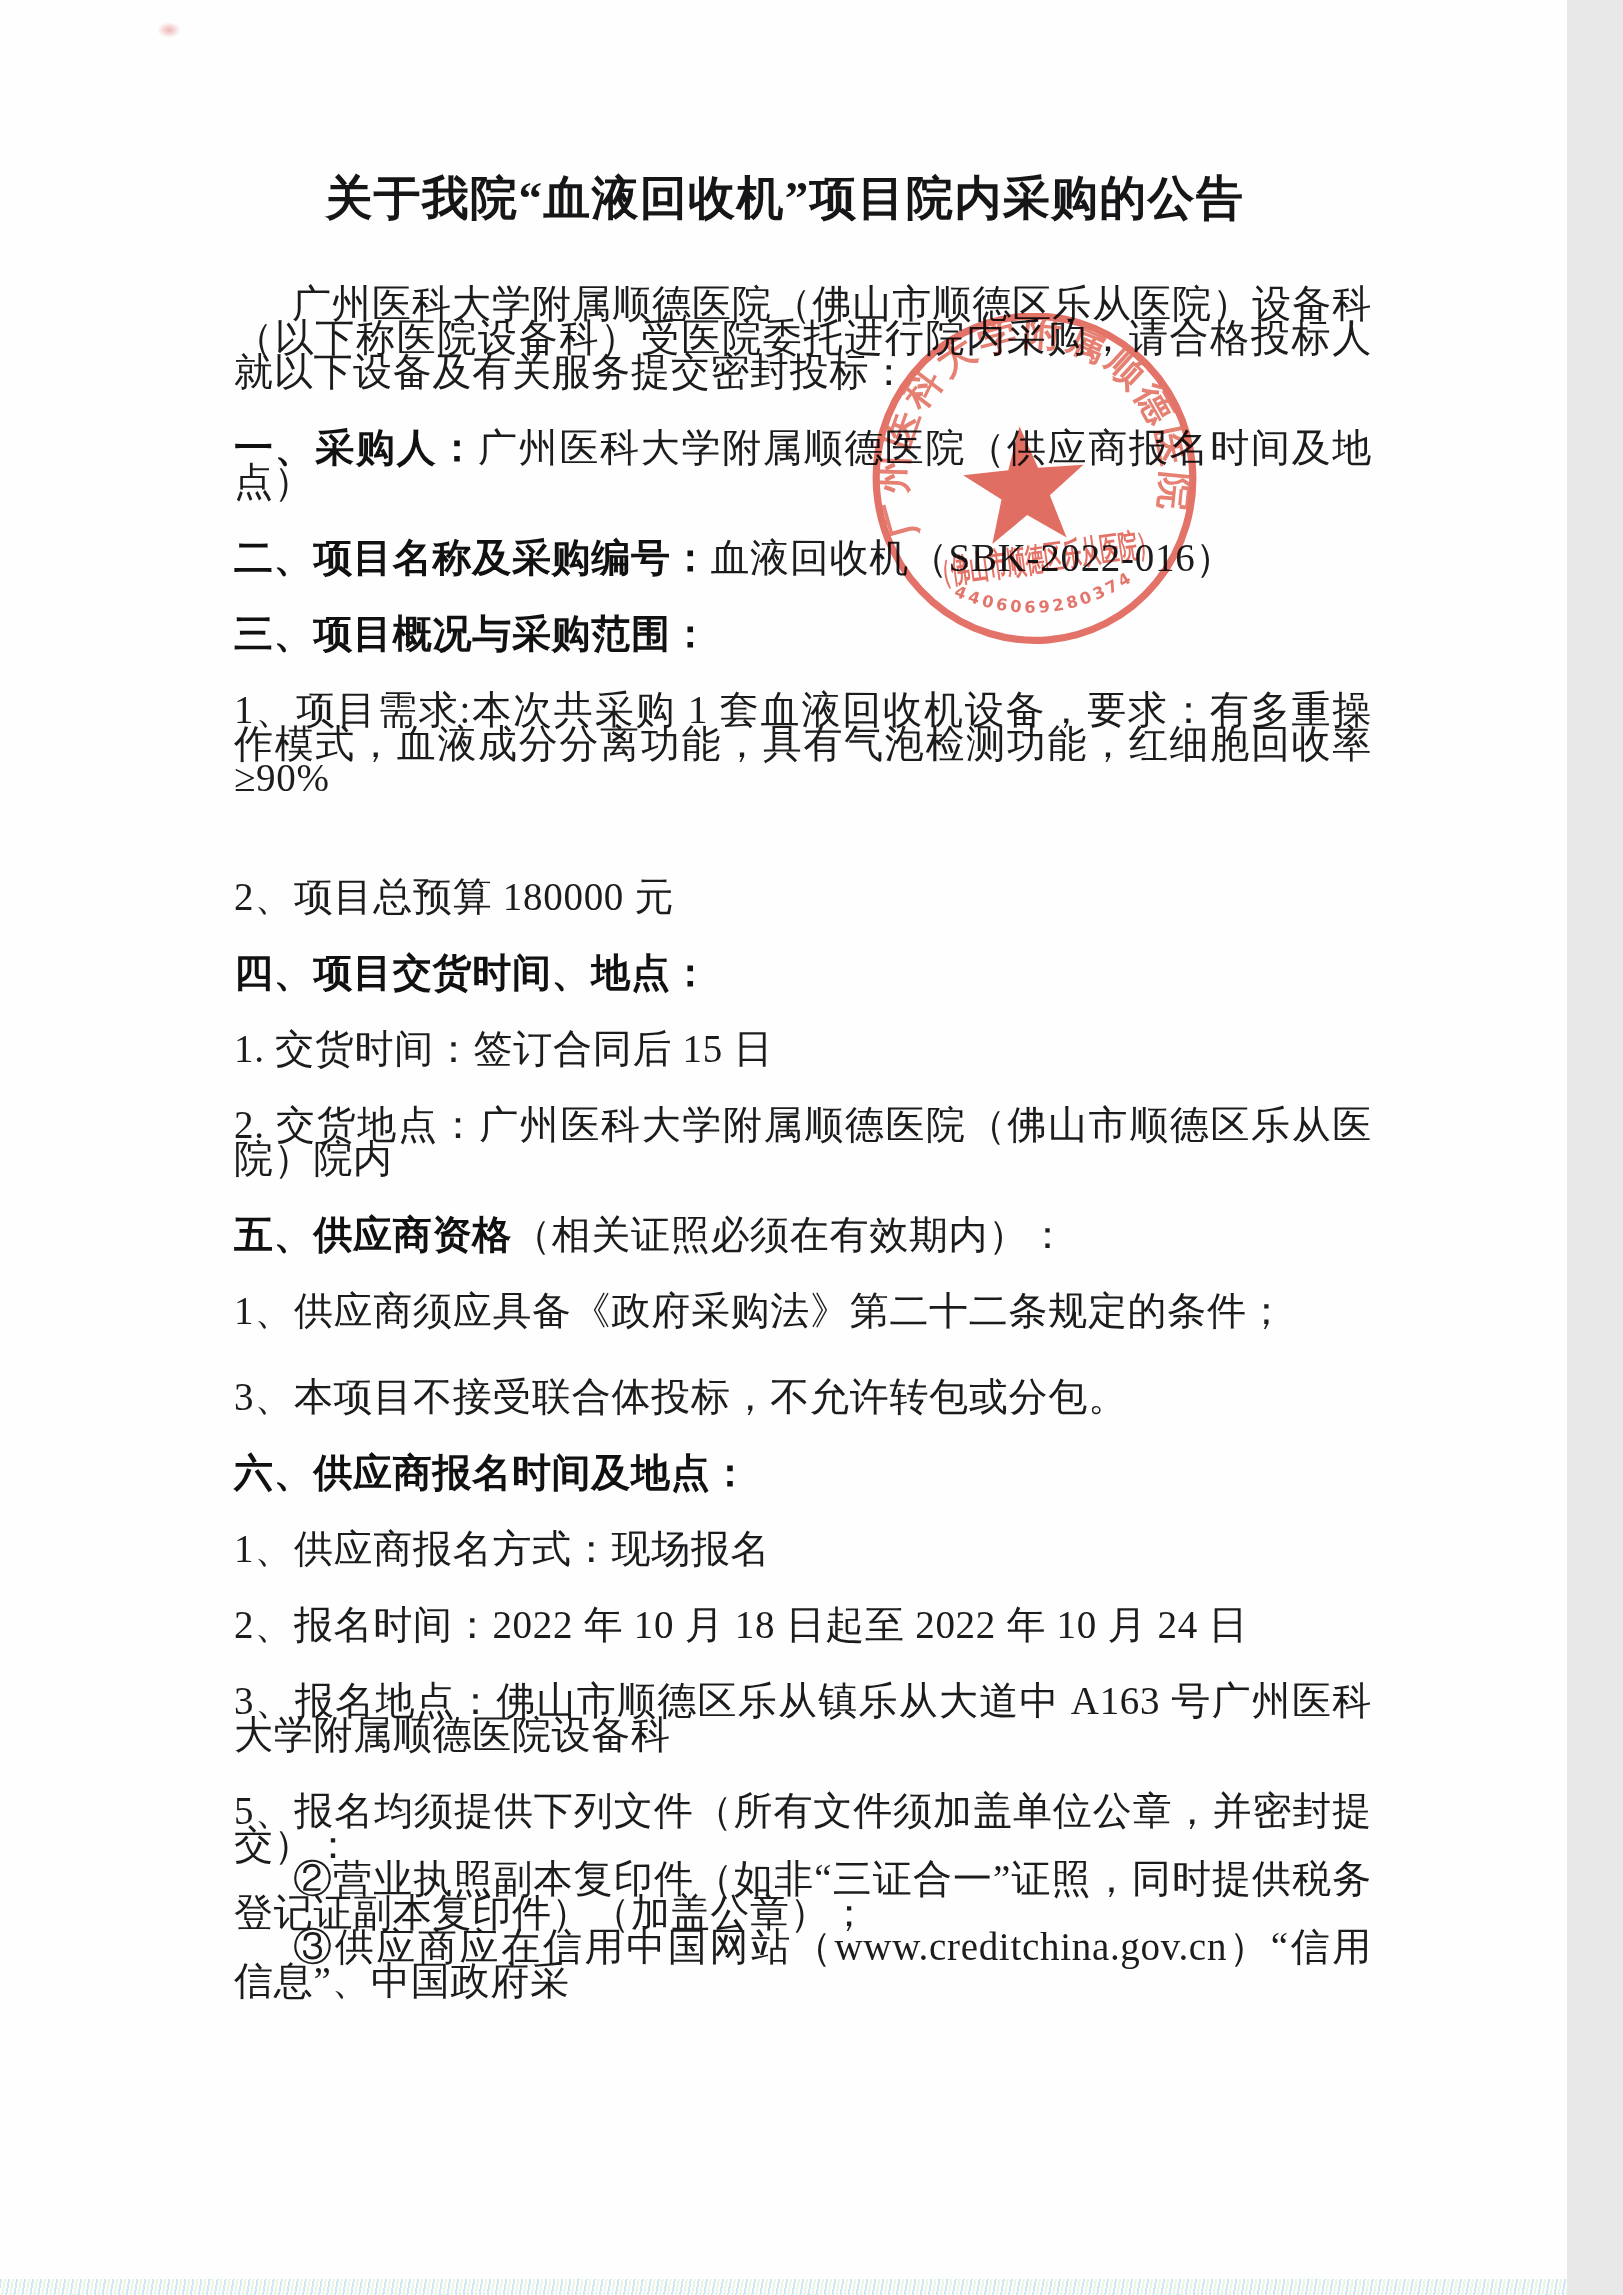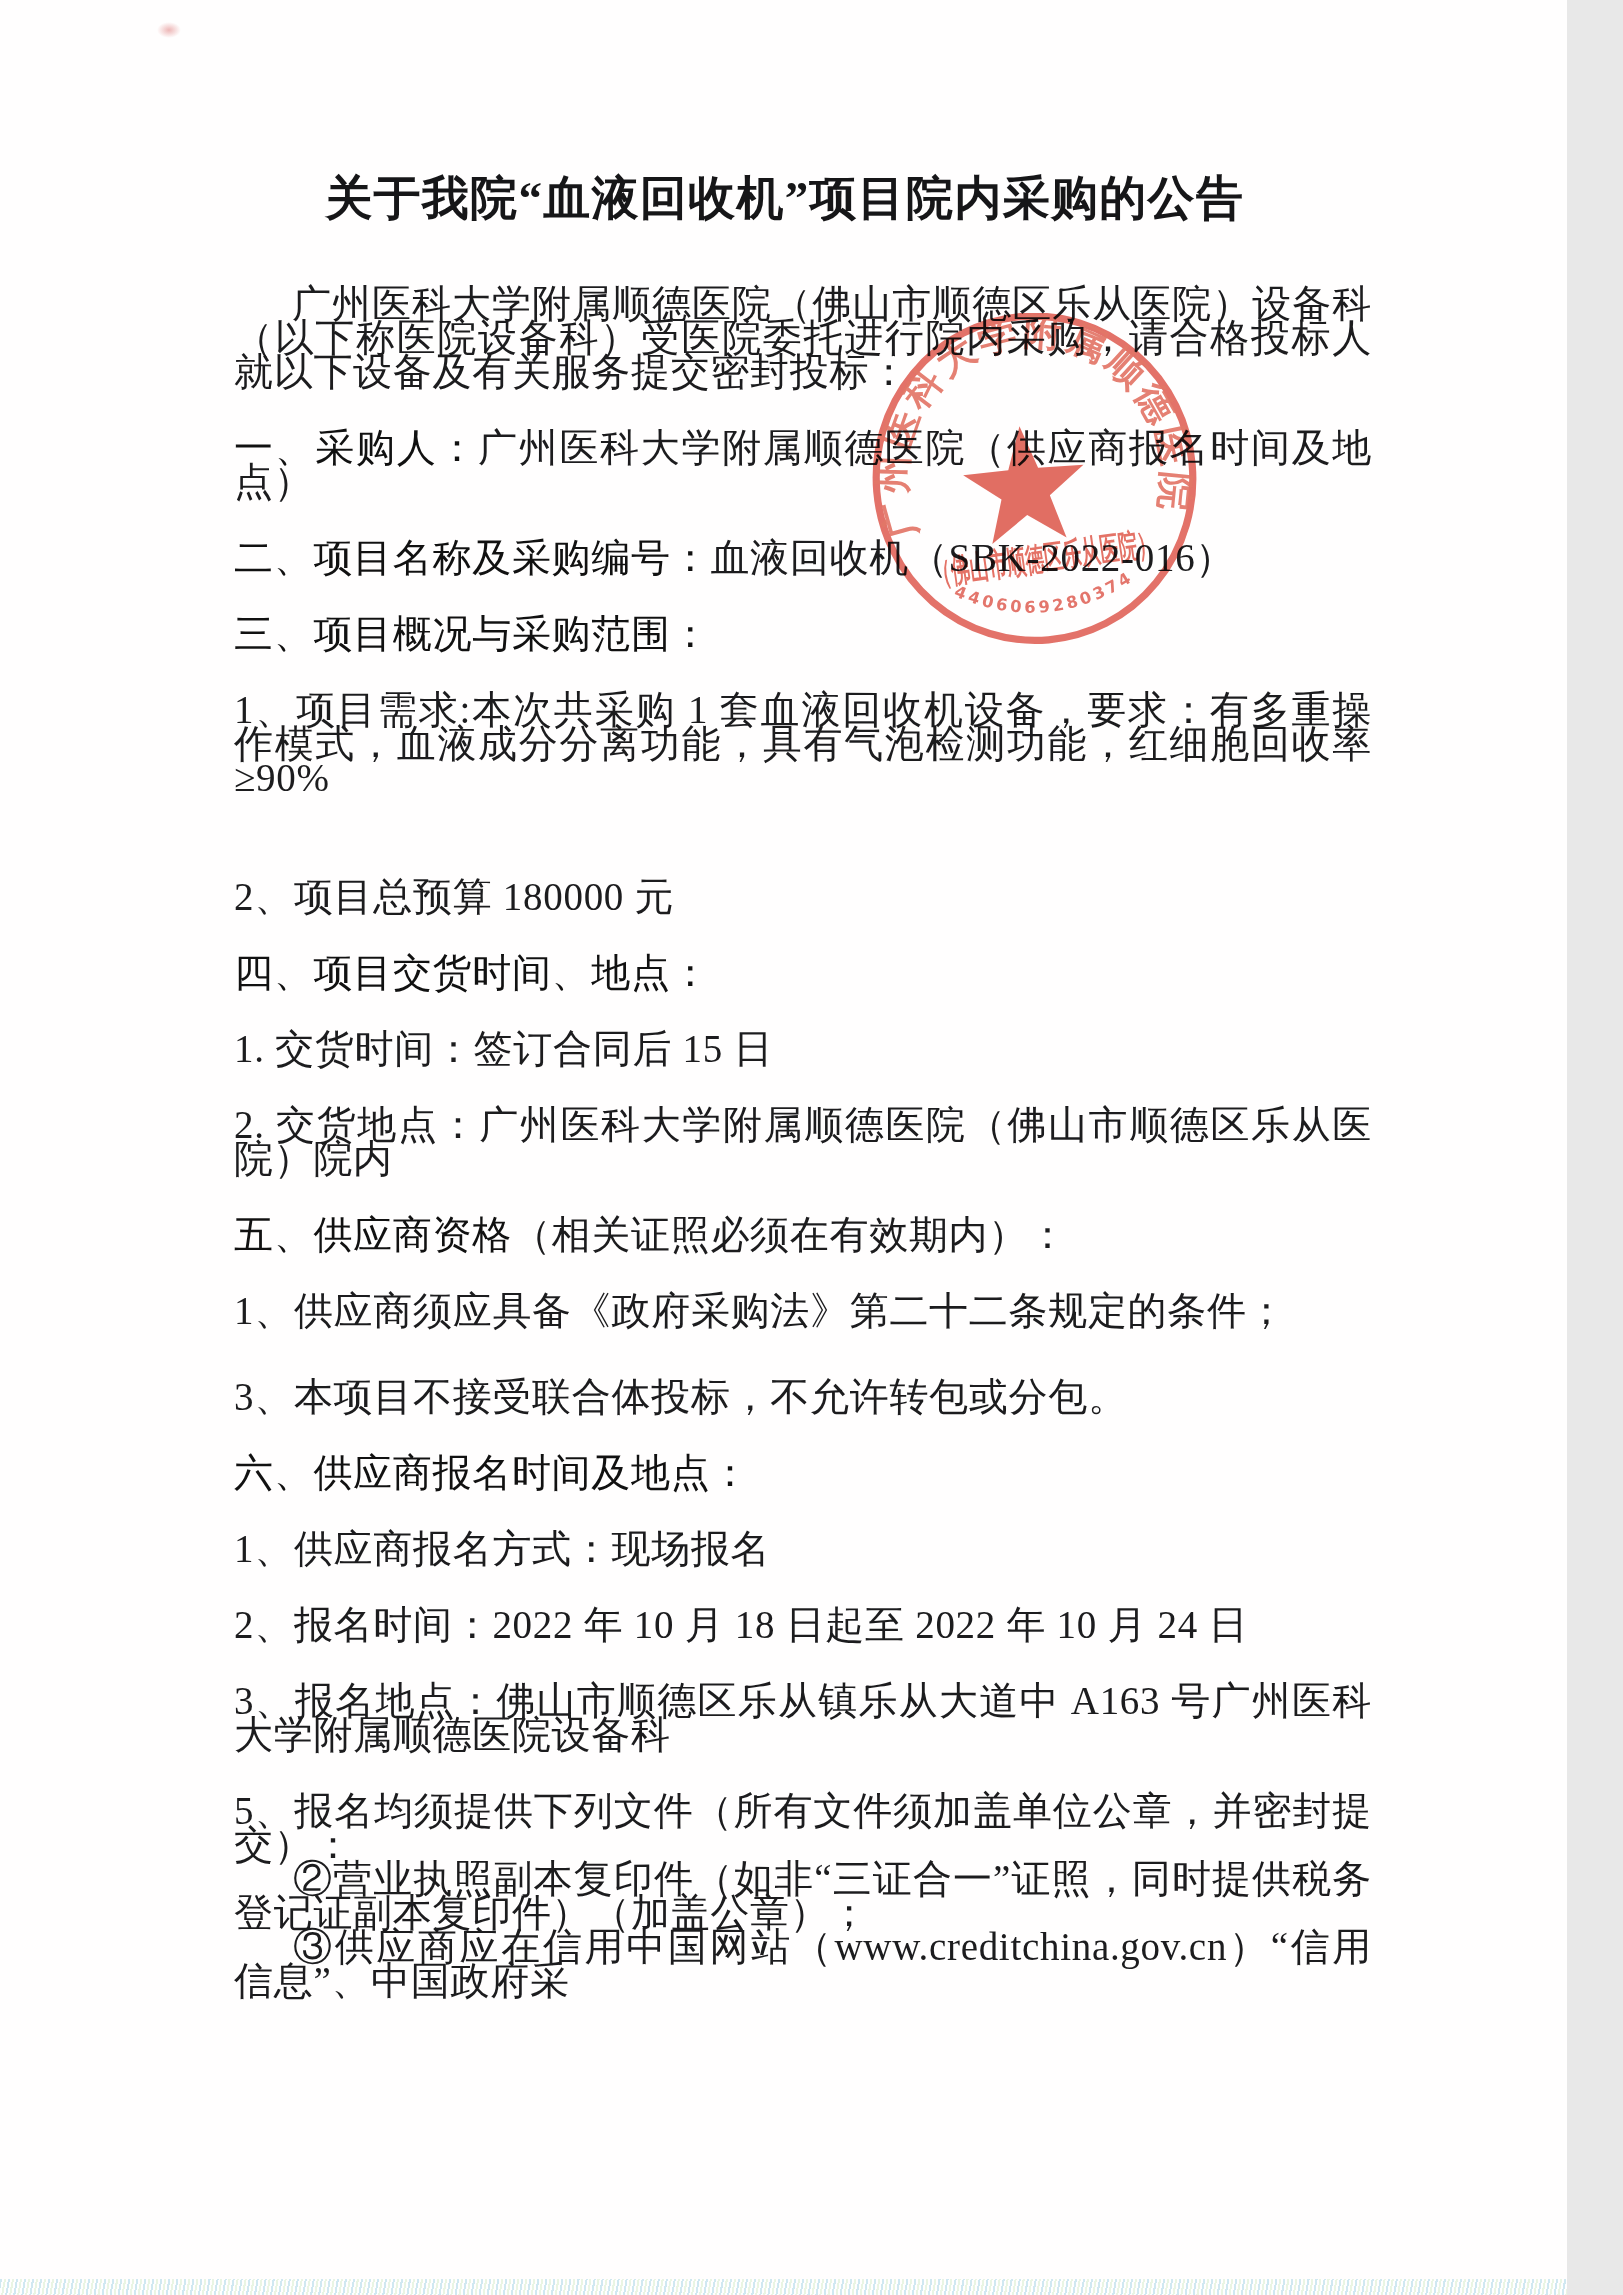--- a/index.html
+++ b/index.html
@@ -26,21 +26,21 @@
     color:#161618;
     white-space:nowrap;
   }
   .para{
     margin:0;
     font-size:39px;
     line-height:34px;
     letter-spacing:0.7px;
     text-align:justify;
   }
-  .para b{font-weight:400;color:#111;}
+  .para b{font-weight:700;color:#111;}
   .intro{margin-top:54px;text-indent:58px;}
   .h{margin-top:42px;}
   .item{margin-top:42px;}
   .item2{margin-top:85px;}
   .item3{margin-top:52px;}
   .sub-first{margin-top:39px;text-indent:59px;}
   .sub{margin-top:0;text-indent:59px;}
 
   
   .seal{

